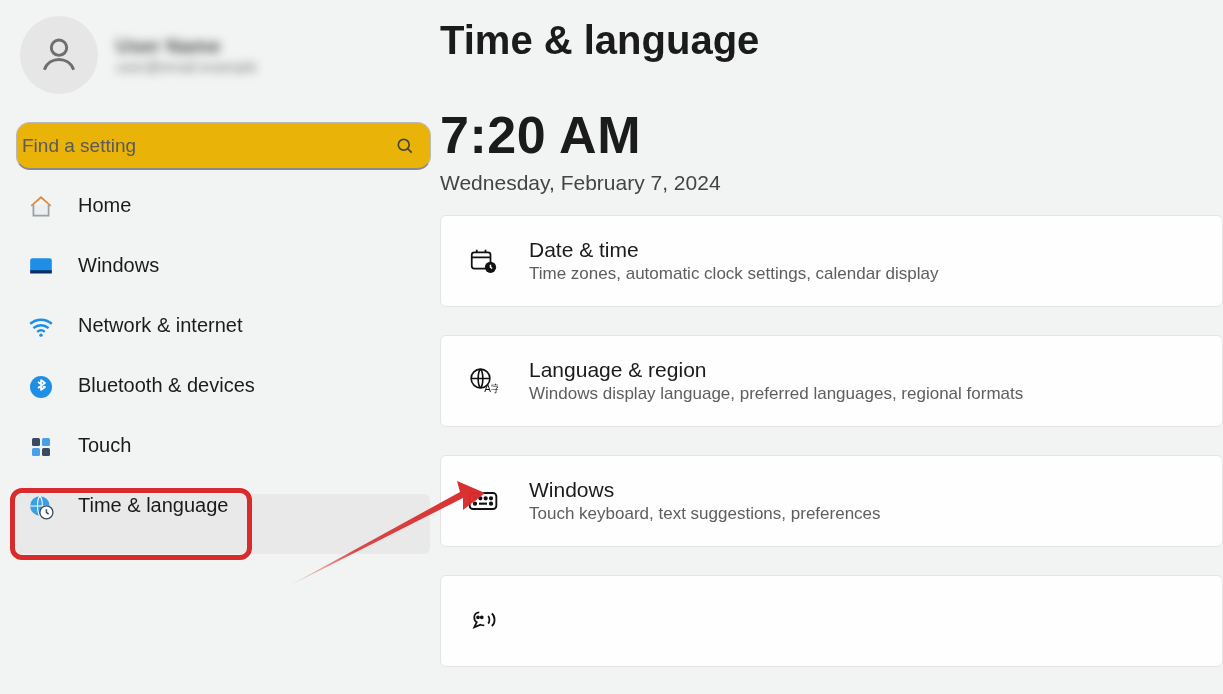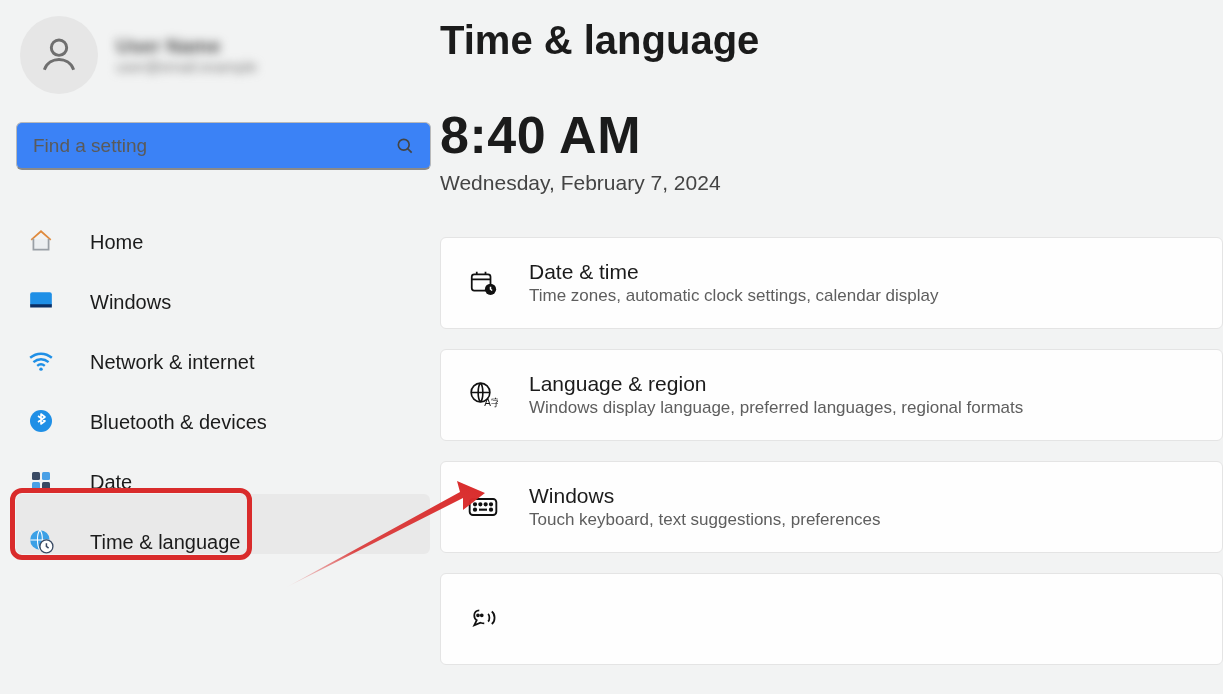--- a/index.html
+++ b/index.html
@@ -7,34 +7,34 @@
   .app { display: flex; width: 100%; height: 100%; }
   
   .sidebar { width: 440px; padding: 16px 10px 0 16px; flex: 0 0 440px; }
   .profile { display: flex; align-items: center; gap: 18px; margin-bottom: 28px; padding-left: 4px; }
   .avatar { width: 78px; height: 78px; border-radius: 50%; background: #e6e6e6; display: flex; align-items: center; justify-content: center; }
   .avatar svg { width: 44px; height: 44px; stroke: #6f6f6f; }
   .profile-text { filter: blur(5px); }
   .profile-name { font-size: 20px; font-weight: 600; color: #555; }
   .profile-sub  { font-size: 15px; color: #777; }
   .search-wrap { position: relative; width: 415px; margin-bottom: 24px; }
-  .search-input { width: 100%; height: 48px; border: 1px solid #b9b9b9; border-bottom: 2px solid #8a8a8a; border-radius: 6px; background: #3b82f6; padding: 0 48px 0 16px; font-size: 19px; color: #333; outline: none; }
+  .search-input { width: 100%; height: 48px; border: 1px solid #b9b9b9; border-bottom: 2px solid #8a8a8a; border-radius: 14px; background: #eab308; padding: 0 48px 0 5px; font-size: 19px; color: #333; outline: none; }
   .search-input::placeholder { color: #5a5a5a; }
   .search-icon { position: absolute; right: 16px; top: 50%; transform: translateY(-50%); width: 20px; height: 20px; stroke: #444; }
   .nav { display: flex; flex-direction: column; }
-  .nav-item { display: flex; align-items: flex-end; gap: 36px; height: 60px; padding: 0 12px; border-radius: 6px; font-size: 20px; color: #1b1b1b; cursor: pointer; position: relative; }
+  .nav-item { display: flex; align-items: flex-start; gap: 24px; height: 60px; padding: 0 12px; border-radius: 6px; font-size: 20px; color: #1b1b1b; cursor: pointer; position: relative; }
   .nav-item .nav-icon { width: 26px; height: 26px; display: flex; align-items: center; justify-content: center; flex: 0 0 26px; }
   .nav-item.selected { background: #e9e9e9; }
   .highlight-box { position: absolute; left: -6px; top: -6px; right: 178px; bottom: -6px; border: 5px solid #d92b2b; border-radius: 12px; pointer-events: none; }
   
   .main { flex: 1; padding: 10px 0 0 0; background: #f2f3f3; position: relative; }
   .page-title { font-size: 40px; font-weight: 600; margin: 8px 0 42px 0; }
   .clock-time { font-size: 52px; font-weight: 700; letter-spacing: .5px; }
-  .clock-date { font-size: 21px; color: #444; margin-top: 6px; margin-bottom: 42px; }
-  .cards { display: flex; flex-direction: column; gap: 20px; }
+  .clock-date { font-size: 21px; color: #444; margin-top: 6px; margin-bottom: 20px; }
+  .cards { display: flex; flex-direction: column; gap: 28px; }
   .card { background: #fefefe; border: 1px solid #e4e4e4; border-radius: 6px; display: flex; align-items: center; gap: 30px; padding: 20px 26px; cursor: pointer; min-height: 92px; }
   .card-icon { width: 32px; height: 32px; flex: 0 0 32px; display:flex; align-items:center; justify-content:center; }
   .card-title { font-size: 21px; }
   .card-sub { font-size: 17px; color: #5e5e5e; margin-top: 2px; }
   
   .arrow-svg { position:absolute; left:-155px; top:478px; width:200px; height:110px; pointer-events:none; }
 </style>
 </head>
 <body>
 
@@ -103,40 +103,40 @@
       </div>
       <div class="nav-item">
         <span class="nav-icon">
           <svg viewBox="0 0 24 24" width="24" height="24">
               <rect x="3" y="3" width="8" height="8" rx="1.5" fill="#3a4a63"></rect>
               <rect x="13" y="3" width="8" height="8" rx="1.5" fill="#4aa0e6"></rect>
               <rect x="3" y="13" width="8" height="8" rx="1.5" fill="#4aa0e6"></rect>
               <rect x="13" y="13" width="8" height="8" rx="1.5" fill="#3a4a63"></rect>
             </svg>
         </span>
-        <span>Date</span>
+        <span>Touch</span>
       </div>
       <div class="nav-item selected">
         <span class="nav-icon">
           <svg viewBox="0 0 24 24" width="26" height="26">
               <circle cx="11" cy="11" r="9" fill="#3aa0e6"></circle>
               <path d="M2 11h18M11 2c3 3 3 15 0 18M11 2c-3 3-3 15 0 18" stroke="#fff" stroke-width="1" fill="none"></path>
               <circle cx="17" cy="17" r="6" fill="#fff" stroke="#3a4a63" stroke-width="1.2"></circle>
               <path d="M17 14v3l2 1.5" stroke="#3a4a63" stroke-width="1.4" fill="none"></path>
             </svg>
         </span>
         <span>Time &amp; language</span>
         <div class="highlight-box"></div>
       </div>
     </nav>
   </aside>
 
   <main class="main">
     <h1 class="page-title">Time &amp; language</h1>
-    <div class="clock-time">8:40 AM</div>
+    <div class="clock-time">7:20 AM</div>
     <div class="clock-date">Wednesday, February 7, 2024</div>
 
     <div class="cards">
       <div class="card">
         <span class="card-icon">
           <svg viewBox="0 0 24 24" width="30" height="30" fill="none" stroke="#111" stroke-width="1.4">
               <rect x="3" y="5" width="15" height="13" rx="2"></rect>
               <path d="M3 9h15M7 5V3M14 5V3"></path>
               <circle cx="18" cy="17" r="4.5" fill="#111" stroke="none"></circle>
               <path d="M18 15v2l1.3 1" stroke="#fff" stroke-width="1.2"></path>

